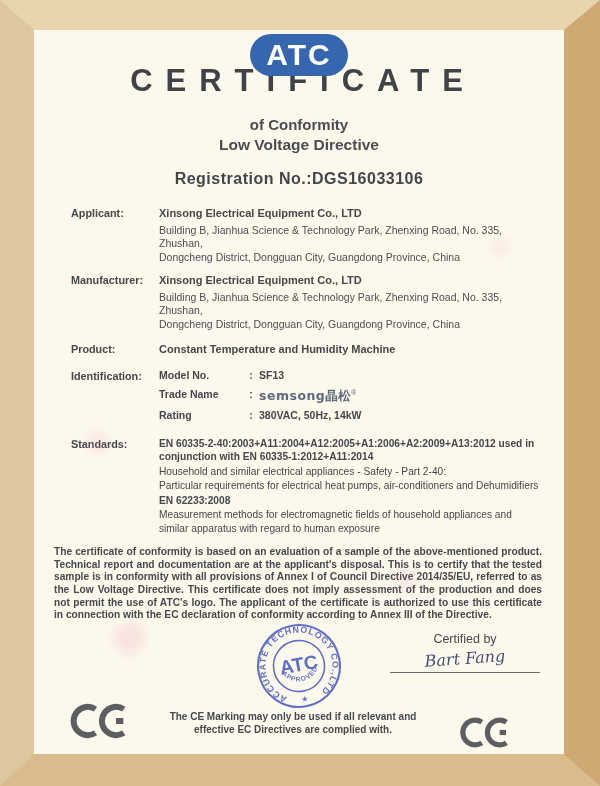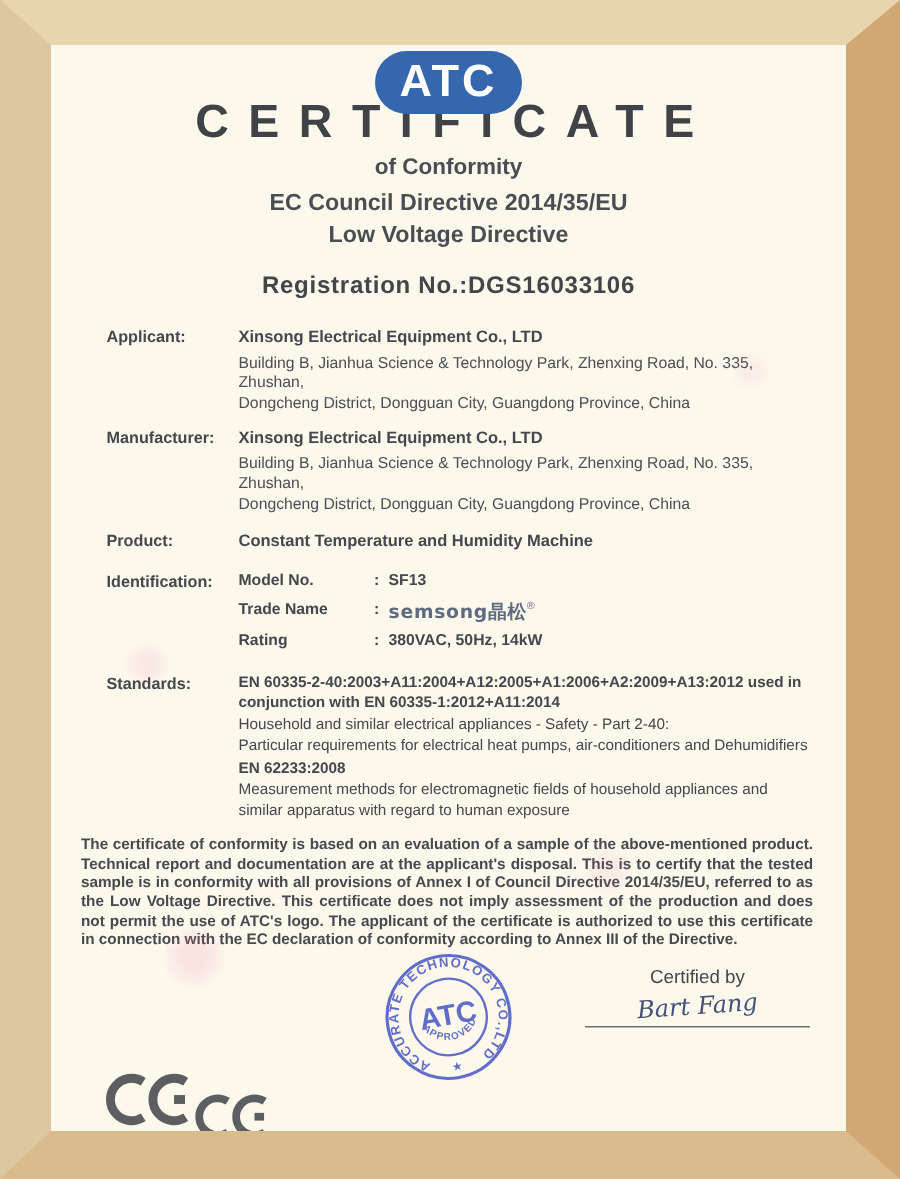--- a/index.html
+++ b/index.html
@@ -43,21 +43,21 @@
     background:#3566ae; color:#fff;
     min-width:96px; height:42px; line-height:42px;
     border-radius:22px; padding:0 16px;
     font-size:30px; font-weight:bold; letter-spacing:2px;
   }
   .cert-title {
     position:relative; z-index:1; margin-top:-13px;
     font-size:31px; font-weight:bold; letter-spacing:13px;
     color:#3f4347; text-indent:8px;
   }
-  .sub-sm  { font-size:15px; font-weight:bold; color:#4a4d52; margin-top:4px; }
+  .sub-sm  { font-size:15px; font-weight:bold; color:#4a4d52; margin-top:17px; }
   .sub-md  { font-size:15.5px; font-weight:bold; color:#4a4d52; margin-top:3px; }
   .reg-no  { font-size:16px; font-weight:bold; color:#42454a; margin-top:16px; letter-spacing:.5px; }
 
   
   .fields { margin:18px 0 0 17px; }
   .frow { display:flex; margin-bottom:8px; }
   .flabel { width:88px; flex-shrink:0; font-weight:bold; font-size:10.8px; padding-top:1px; }
   .fvalue { flex:1; font-size:10.5px; line-height:1.32; padding-right:2px; }
   .fname  { font-weight:bold; font-size:11px; margin-bottom:3px; }
   .addr   { color:#4b4e53; }
@@ -108,21 +108,20 @@
 
 <div class="frame">
   <div class="paper">
 
     <div class="hdr">
       <div class="atc-pill">
         <span>ATC</span>
       </div>
       <div class="cert-title">CERTIFICATE</div>
       <div class="sub-sm">of Conformity</div>
-      <div class="sub-md" style="margin-top:7px;">EC Council Directive 2014/35/EU</div>
       <div class="sub-md">Low Voltage Directive</div>
       <div class="reg-no">Registration No.:DGS16033106</div>
     </div>
 
     <div class="fields">
 
       <div class="frow">
         <div class="flabel">Applicant:</div>
         <div class="fvalue">
           <div class="fname">Xinsong Electrical Equipment Co., LTD</div>
@@ -213,20 +212,24 @@
     <div class="ce-row">
       <div class="ce-left">
         <svg width="60" height="42" viewBox="0 0 131 92">
           <g fill="none" stroke="#46494e" stroke-width="13" opacity="0.88">
             <path d="M 60 20 A 31 31 0 1 0 60 72"></path>
             <path d="M 122 20 A 31 31 0 1 0 122 72"></path>
             <path d="M 105 46 H 121"></path>
           </g>
         </svg>
       </div>
+      <div class="ce-note">
+        <div>The CE Marking may only be used if all relevant and</div>
+        <div>effective EC Directives are complied with.</div>
+      </div>
       <div class="ce-right">
         <svg width="52" height="37" viewBox="0 0 131 92">
           <g fill="none" stroke="#46494e" stroke-width="13" opacity="0.88">
             <path d="M 60 20 A 31 31 0 1 0 60 72"></path>
             <path d="M 122 20 A 31 31 0 1 0 122 72"></path>
             <path d="M 105 46 H 121"></path>
           </g>
         </svg>
       </div>
     </div>

